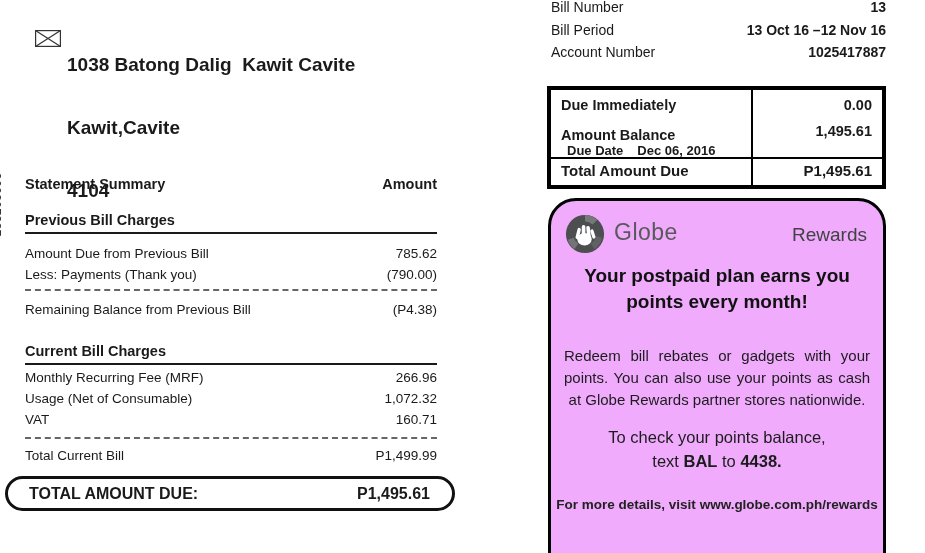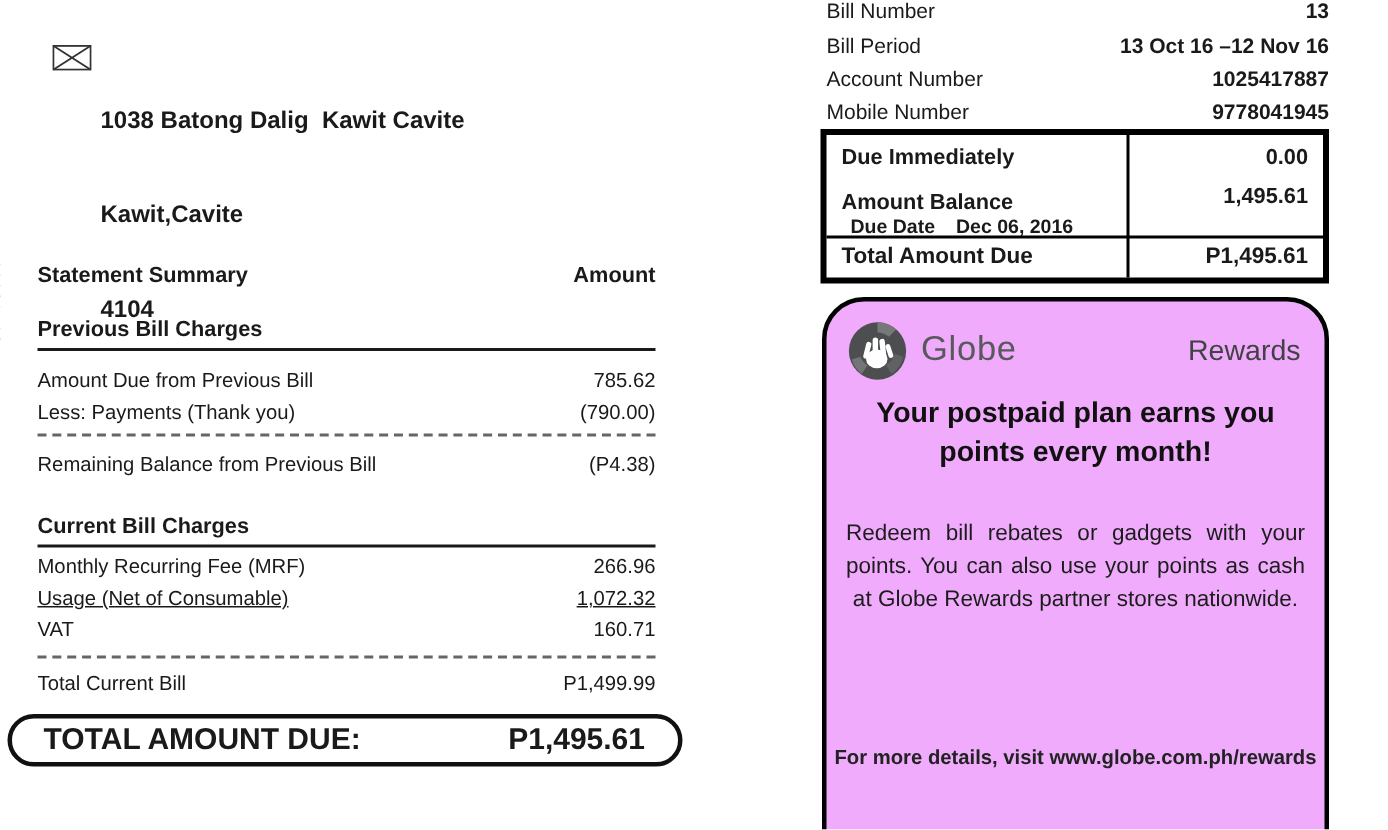--- a/index.html
+++ b/index.html
@@ -17,36 +17,36 @@
   
   .vertical-num {
     position:absolute; left:-9px; top:172px;
     writing-mode:vertical-rl; transform:rotate(180deg);
     font-size:11px; font-weight:bold; letter-spacing:1px; color:#333;
   }
 
   
   .recipient-name { left:37px; top:5px; font-size:15.5px; font-weight:bold; }
   .envelope { left:35px; top:30px; }
-  .address { left:67px; top:28px; font-size:16px; font-weight:bold; line-height:21px; white-space:pre; }
+  .address { left:67px; top:12px; font-size:19px; font-weight:bold; line-height:21px; white-space:pre; }
 
   
   .stmt { left:25px; width:412px; font-size:13.5px; }
   .stmt-row { display:flex; justify-content:space-between; }
   .hdr { font-size:14.5px; font-weight:bold; }
   .line-solid { left:25px; width:412px; border-top:2px solid #1a1a1a; }
   .line-dashed { left:25px; width:412px; border-top:2px dashed #666; }
 
   
   .total-pill {
     left:5px; top:476px; width:450px; height:35px;
     border:3px solid #111; border-radius:18px;
     display:flex; align-items:center; justify-content:space-between;
     padding:0 22px 0 21px;
-    font-size:20px; font-weight:bold;
+    font-size:16px; font-weight:bold;
   }
 
   
   .info { left:551px; top:-4px; width:335px; font-size:14px; }
   .info-row { display:flex; justify-content:space-between; height:22.4px; align-items:center; }
   .info-row .val { font-weight:bold; }
 
   
   .due-box {
     left:547px; top:86px; width:339px; height:103px;
@@ -110,21 +110,21 @@
     <span>(P4.38)</span>
   </div>
 
   <div class="abs stmt hdr" style="top:343px;">Current Bill Charges</div>
   <div class="abs line-solid" style="top:363px;"></div>
 
   <div class="abs stmt stmt-row" style="top:370px;">
     <span>Monthly Recurring Fee (MRF)</span>
     <span>266.96</span>
   </div>
-  <div class="abs stmt stmt-row" style="top:391px;text-decoration:underline;">
+  <div class="abs stmt stmt-row" style="top:391px;">
     <span>Usage (Net of Consumable)</span>
     <span>1,072.32</span>
   </div>
   <div class="abs stmt stmt-row" style="top:412px;">
     <span>VAT</span>
     <span>160.71</span>
   </div>
   <div class="abs line-dashed" style="top:437px;"></div>
   <div class="abs stmt stmt-row" style="top:448px;">
     <span>Total Current Bill</span>
@@ -141,24 +141,20 @@
       <span>Bill Number</span>
       <span class="val">13</span>
     </div>
     <div class="info-row">
       <span>Bill Period</span>
       <span class="val">13 Oct 16 –12 Nov 16</span>
     </div>
     <div class="info-row">
       <span>Account Number</span>
       <span class="val">1025417887</span>
-    </div>
-    <div class="info-row">
-      <span>Mobile Number</span>
-      <span class="val">9778041945</span>
     </div>
   </div>
 
   <div class="abs due-box">
     <div class="due-vline"></div>
     <div class="due-hline"></div>
     <span class="t" style="left:10px; top:7px;">Due Immediately</span>
     <span class="t" style="right:10px; top:7px;">0.00</span>
     <span class="t" style="left:10px; top:37px;">Amount Balance</span>
     <span class="t" style="right:10px; top:33px;">1,495.61</span>
@@ -183,16 +179,20 @@
         </g>
       </svg>
     </div>
     <div class="globe-word">Globe</div>
     <div class="rewards-word">Rewards</div>
     <div class="rw-headline">
       <div>Your postpaid plan earns you</div>
       <div>points every month!</div>
     </div>
     <div class="rw-body">Redeem bill rebates or gadgets with your points. You can also use your points as cash at Globe Rewards partner stores nationwide.</div>
+    <div class="rw-check">
+      <div>To check your points balance,</div>
+      <div><span>text </span><b>BAL</b><span> to </span><b>4438.</b></div>
+    </div>
     <div class="rw-footer"><span>For more details, visit </span><b>www.globe.com.ph/rewards</b></div>
   </div>
 
 </div>
 
 </body></html>

